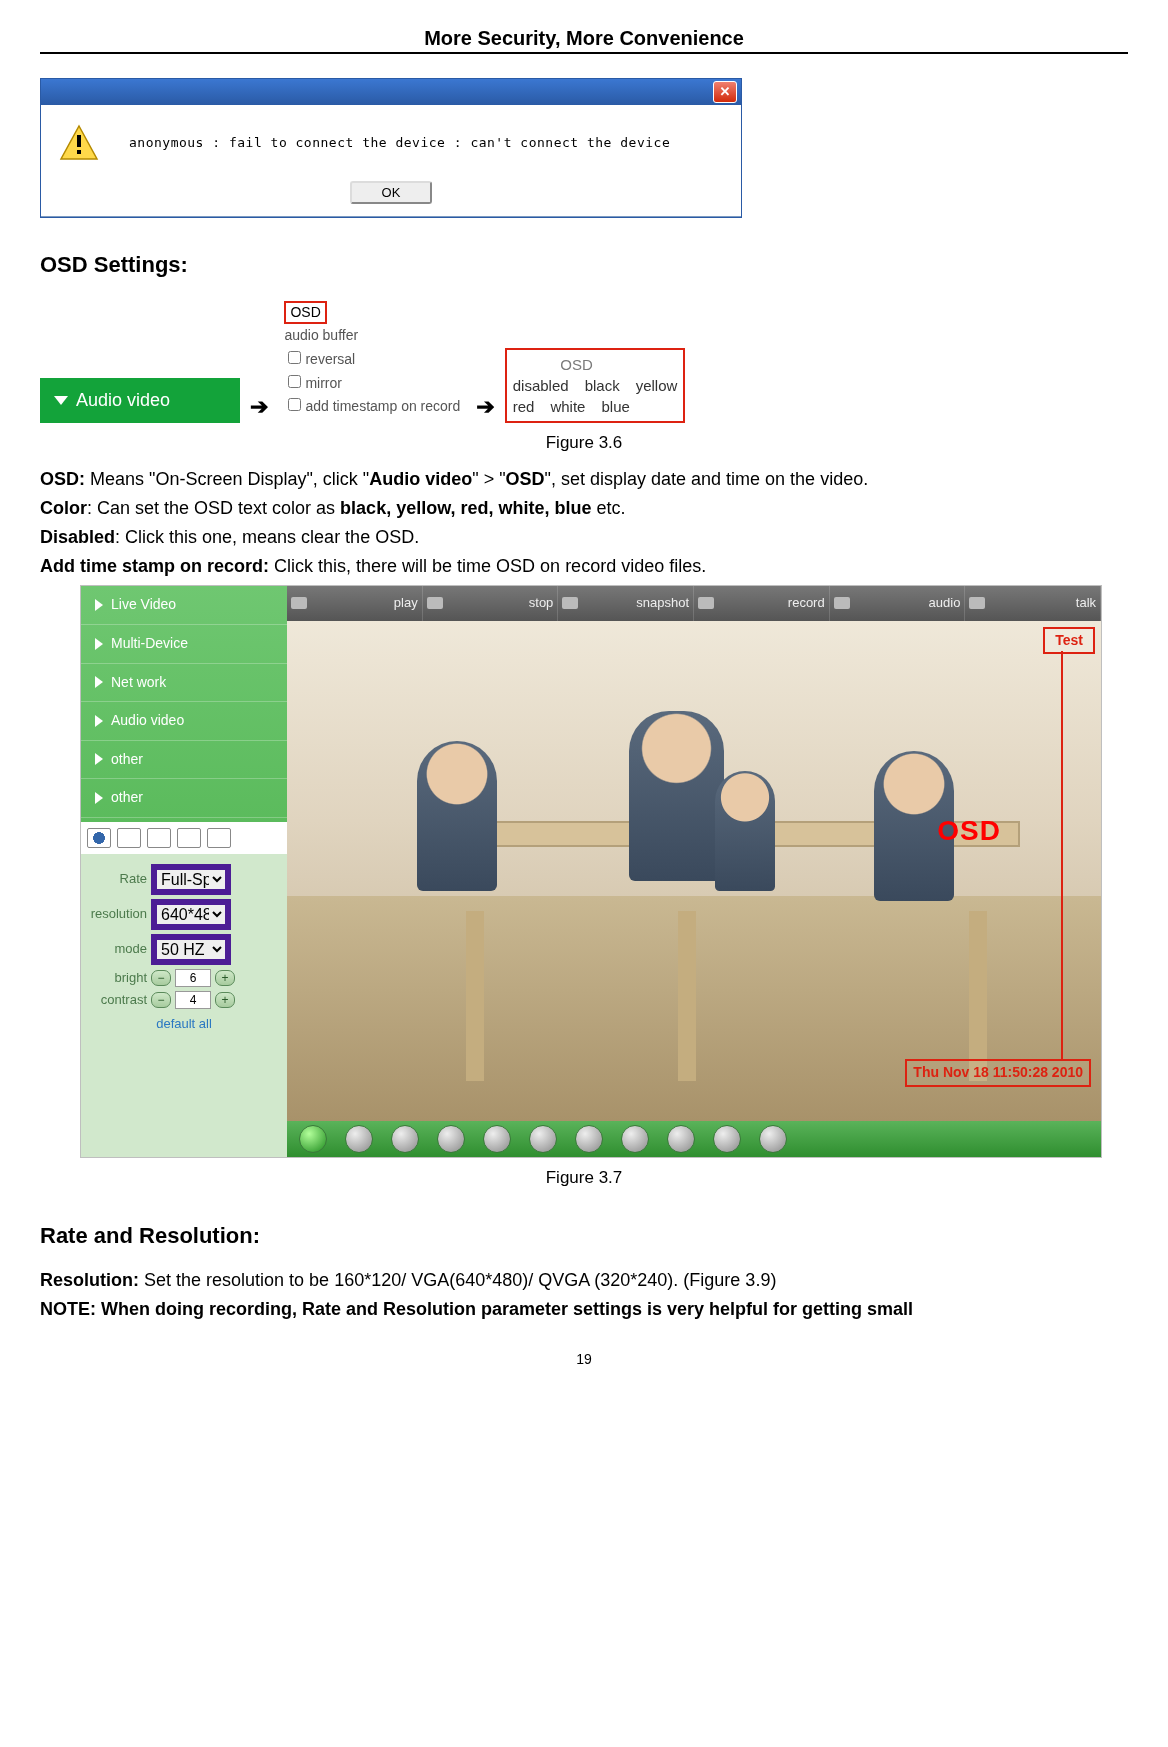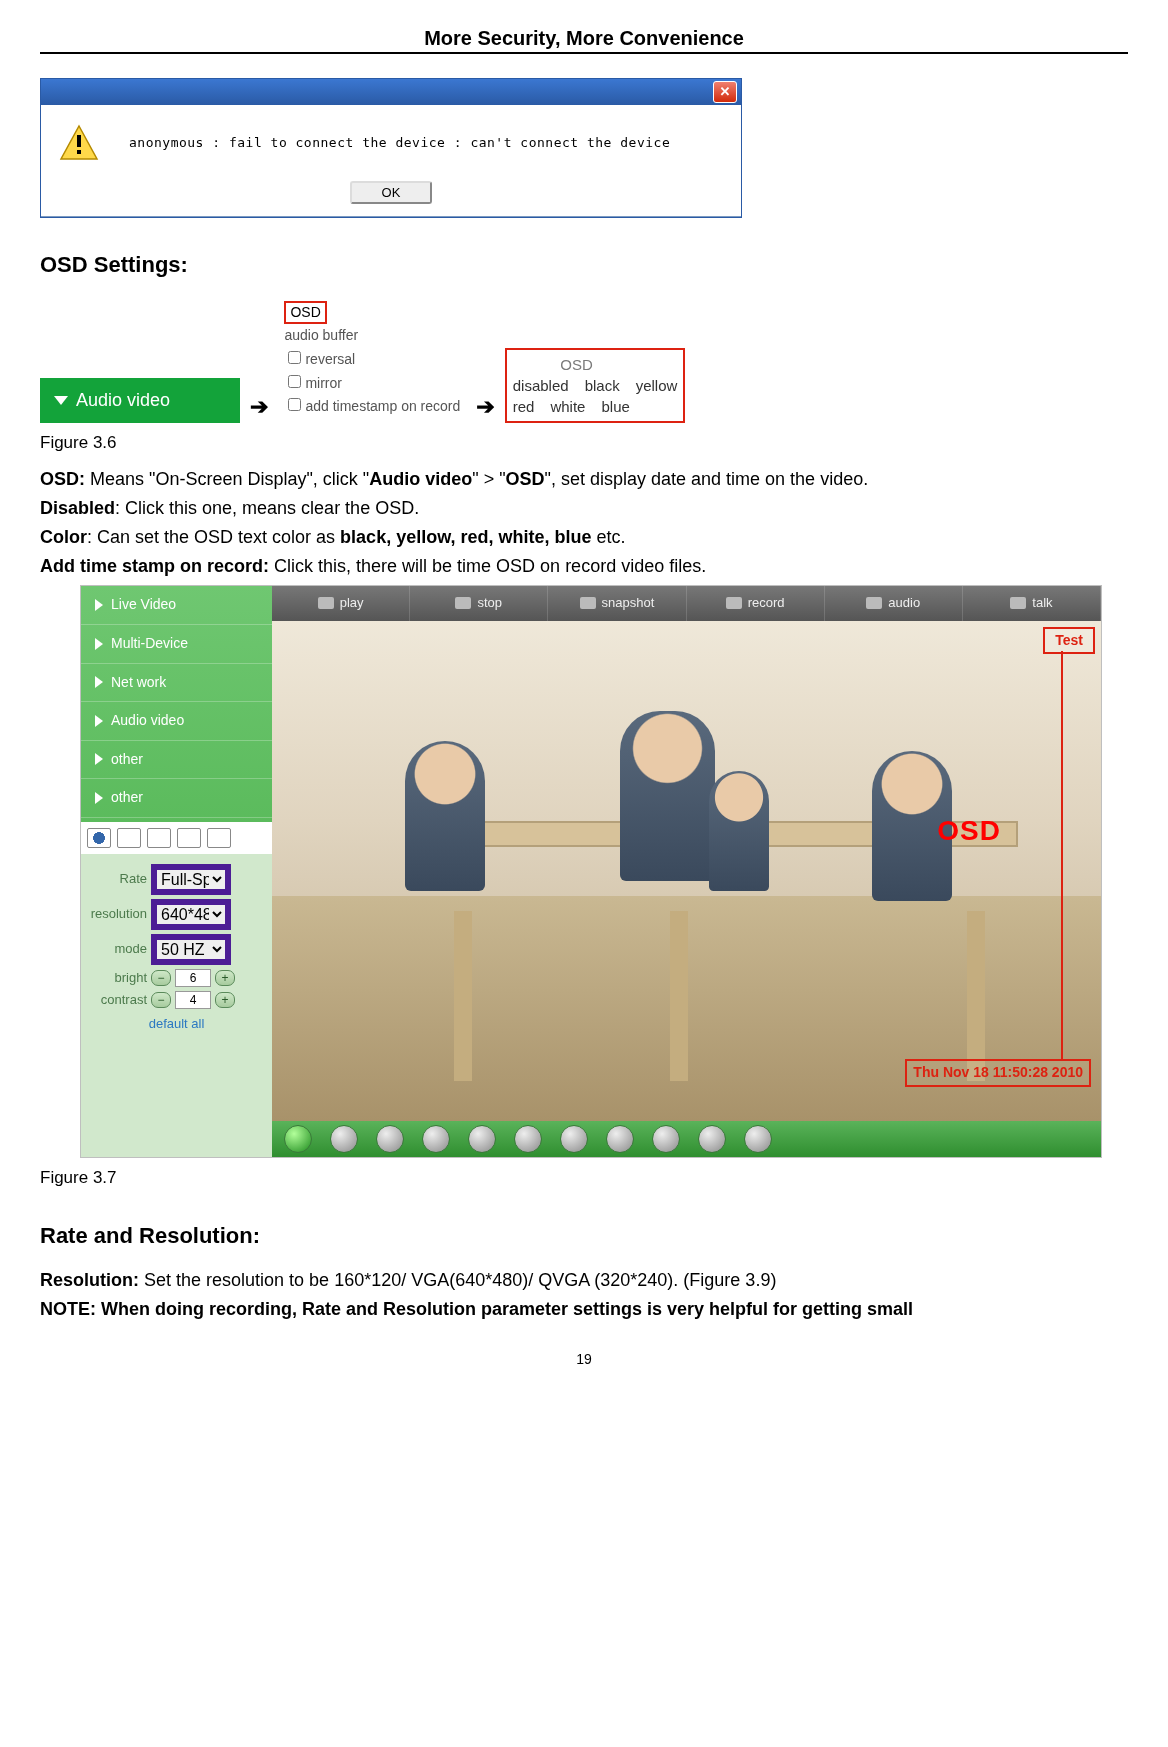--- a/index.html
+++ b/index.html
@@ -139,34 +139,35 @@
   .osd-list2 {
     border: 2px solid #d21;
     font-size: 15px;
     color: #333;
     padding: 4px 6px;
   }
   .osd-list2 .row { display: flex; gap: 16px; }
   .osd-list2 .lbl { color: #7a7a7a; width: 80px; text-align:right; }
 
   .fig-caption {
+    text-align: center;
     font-size: 17px;
     margin: 8px 0 12px 0;
   }
 
   
   .cam-ui {
     width: 1020px;
     border: 1px solid #bfbfbf;
     display: flex;
     font-size: 13px;
     margin: 6px 0 4px 40px;
   }
   .cam-ui .sidebar {
-    width: 191px;
+    width: 206px;
     background: linear-gradient(#6fc771,#3faa3f);
     display: flex;
     flex-direction: column;
   }
   .cam-ui .sidebar .nav-item {
     color: #fff;
     padding: 9px 14px;
     border-bottom: 1px solid rgba(255,255,255,.25);
     font-size: 14px;
     display: flex;
@@ -245,21 +246,21 @@
   }
   .cam-ui .toolbar .tbtn {
     flex: 1;
     color: #eee;
     padding: 8px 4px;
     text-align: center;
     font-size: 13px;
     border-right: 1px solid rgba(255,255,255,.15);
     display:flex;
     align-items:center;
-    justify-content:center;
+    justify-content:space-between;
     gap:6px;
     cursor:pointer;
   }
   .cam-ui .toolbar .tbtn .ticon {
     width: 16px; height: 12px;
     background: #bbb;
     border-radius: 2px;
     display:inline-block;
   }
   .cam-ui .video {
@@ -422,22 +423,22 @@
     </div>
   </div>
 </div>
 
 <div class="fig-caption">Figure 3.6</div>
 
 <div class="body-text">
   <p>
     <b>OSD:</b><span> Means "On-Screen Display", click "</span><b>Audio video</b><span>" &gt; "</span><b>OSD</b><span>", set display date and time on the video.</span>
   </p>
+  <p><b>Color</b><span>: Can set the OSD text color as </span><b>black, yellow, red, white, blue</b><span> etc.</span></p>
   <p><b>Disabled</b><span>: Click this one, means clear the OSD.</span></p>
-  <p><b>Color</b><span>: Can set the OSD text color as </span><b>black, yellow, red, white, blue</b><span> etc.</span></p>
   <p><b>Add time stamp on record:</b><span> Click this, there will be time OSD on record video files.</span></p>
 </div>
 
 <div class="cam-ui">
   <div class="sidebar">
     <div class="nav-item">
         <span class="ptri"></span>
         <span>Live Video</span>
       </div>
     <div class="nav-item">

